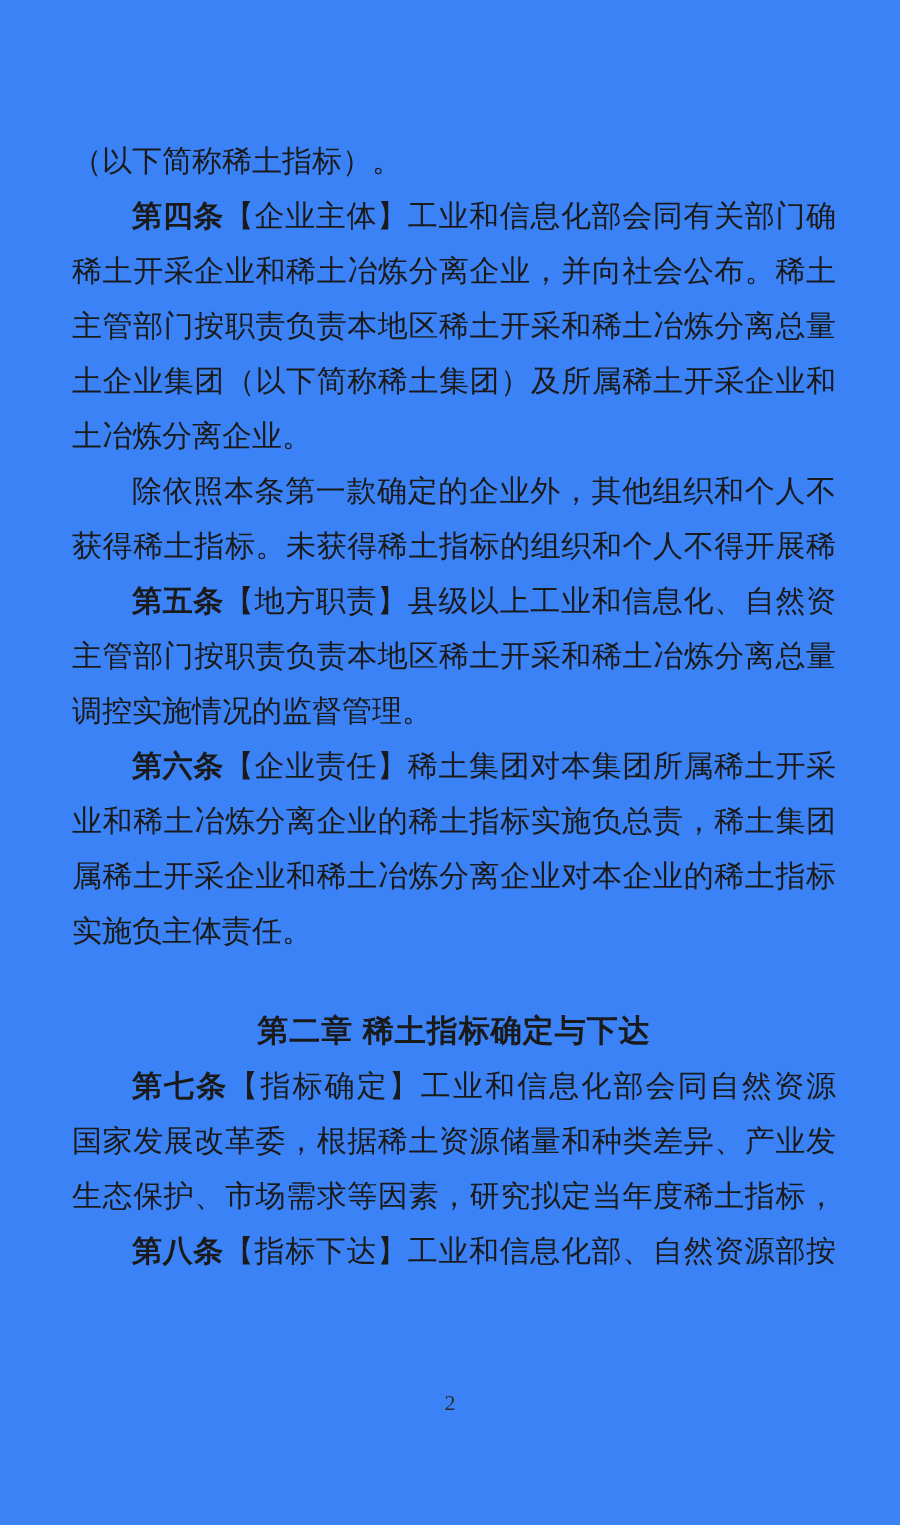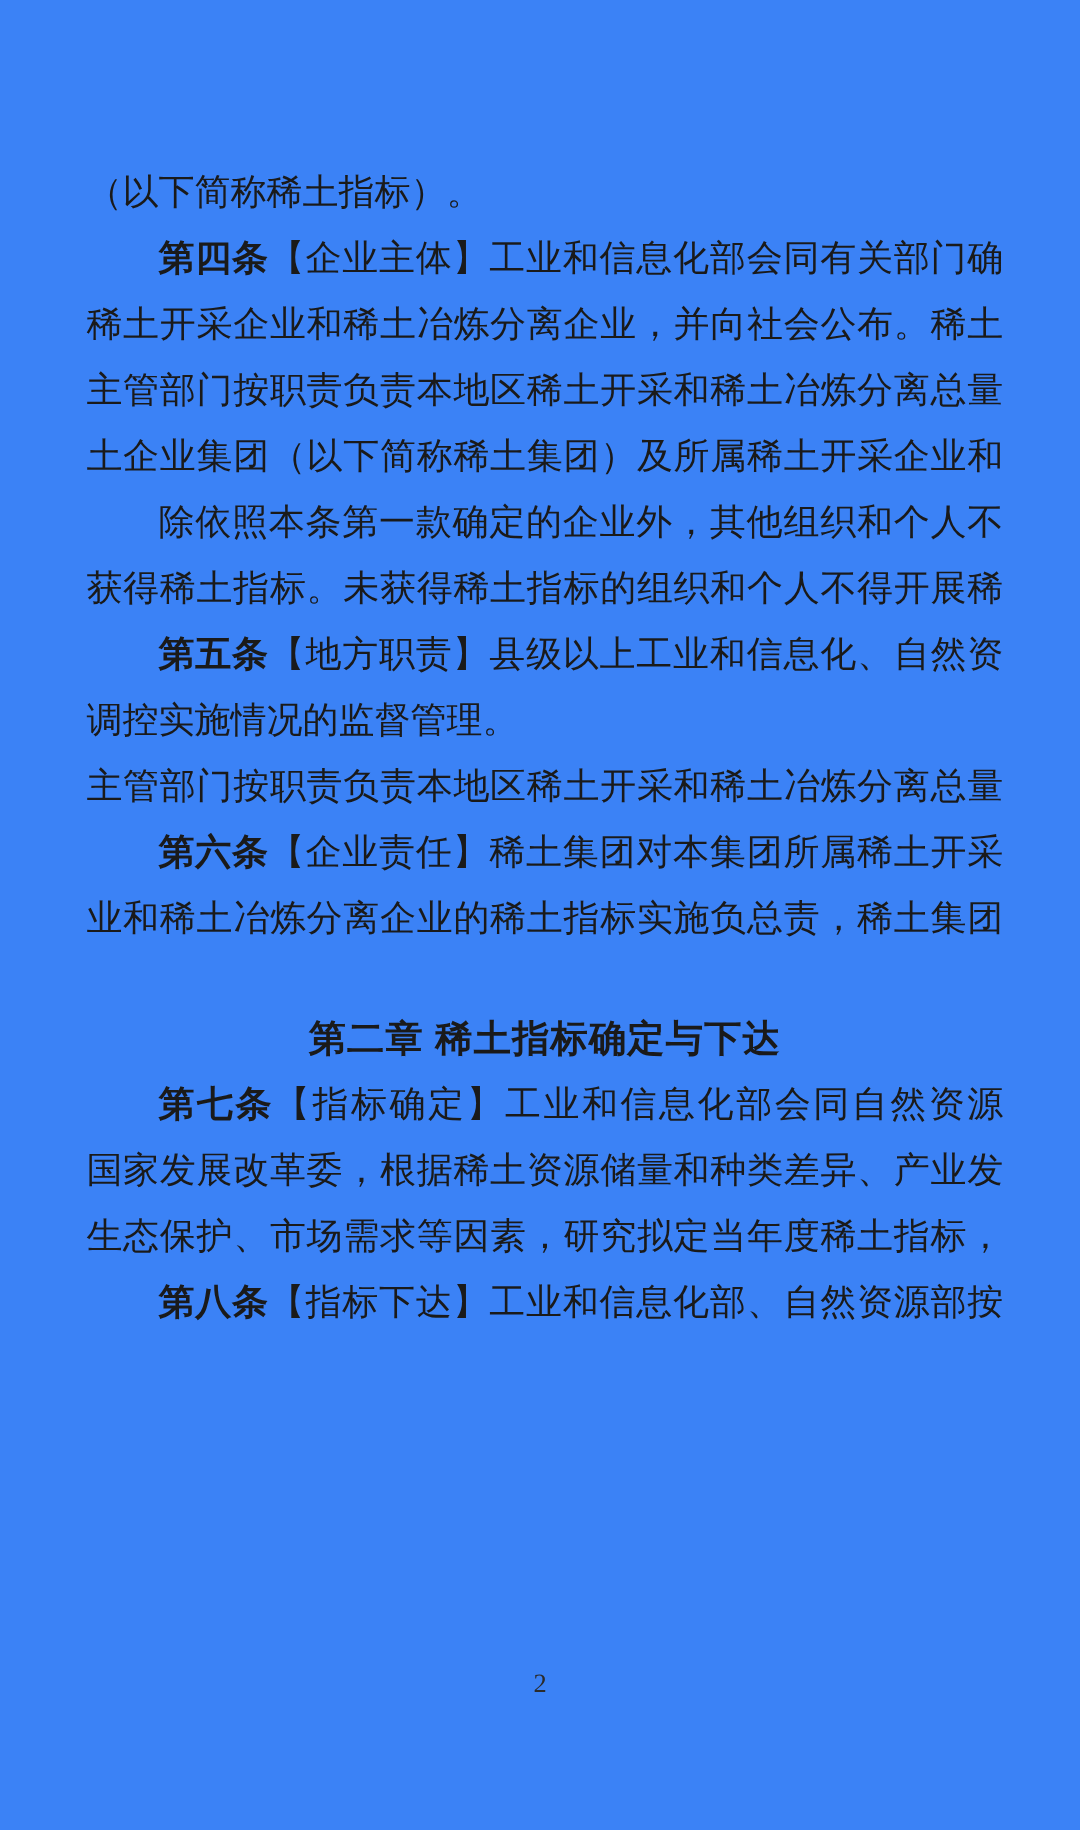--- a/index.html
+++ b/index.html
@@ -64,27 +64,30 @@
 </head>
 <body>
 
 <div class="page">
   <div class="doc-body" id="doc-body">
       <div class="line"><span class="run">（以下简称稀土指标）。</span></div>
       <div class="line just indent"><span class="run bold">第四条</span><span class="run">【企业主体】工业和信息化部会同有关部门确定</span></div>
       <div class="line just"><span class="run">稀土开采企业和稀土冶炼分离企业，并向社会公布。稀土开</span></div>
       <div class="line just"><span class="run">主管部门按职责负责本地区稀土开采和稀土冶炼分离总量</span></div>
       <div class="line just"><span class="run">土企业集团（以下简称稀土集团）及所属稀土开采企业和稀</span></div>
+      <div class="line"><span class="run">土冶炼分离企业。</span></div>
       <div class="line just indent"><span class="run">除依照本条第一款确定的企业外，其他组织和个人不得</span></div>
       <div class="line just"><span class="run">获得稀土指标。未获得稀土指标的组织和个人不得开展稀土</span></div>
       <div class="line just indent"><span class="run bold">第五条</span><span class="run">【地方职责】县级以上工业和信息化、自然资源</span></div>
+      <div class="line just"><span class="run">主管部门按职责负责本地区稀土开采和稀土冶炼分离总量</span></div>
       <div class="line"><span class="run">调控实施情况的监督管理。</span></div>
-      <div class="line just"><span class="run">主管部门按职责负责本地区稀土开采和稀土冶炼分离总量</span></div>
       <div class="line just indent"><span class="run bold">第六条</span><span class="run">【企业责任】稀土集团对本集团所属稀土开采企</span></div>
       <div class="line just"><span class="run">业和稀土冶炼分离企业的稀土指标实施负总责，稀土集团所</span></div>
+      <div class="line just"><span class="run">属稀土开采企业和稀土冶炼分离企业对本企业的稀土指标</span></div>
+      <div class="line"><span class="run">实施负主体责任。</span></div>
       <div class="spacer"></div>
       <div class="line heading"><span class="run bold">第二章 稀土指标确定与下达</span></div>
       <div class="line just indent"><span class="run bold">第七条</span><span class="run">【指标确定】工业和信息化部会同自然资源部、</span></div>
       <div class="line just"><span class="run">国家发展改革委，根据稀土资源储量和种类差异、产业发展、</span></div>
       <div class="line just"><span class="run">生态保护、市场需求等因素，研究拟定当年度稀土指标，报</span></div>
       <div class="line just indent"><span class="run bold">第八条</span><span class="run">【指标下达】工业和信息化部、自然资源部按年</span></div>
     </div>
   <div class="footer">
     <span class="pagenum">2</span>
   </div>

